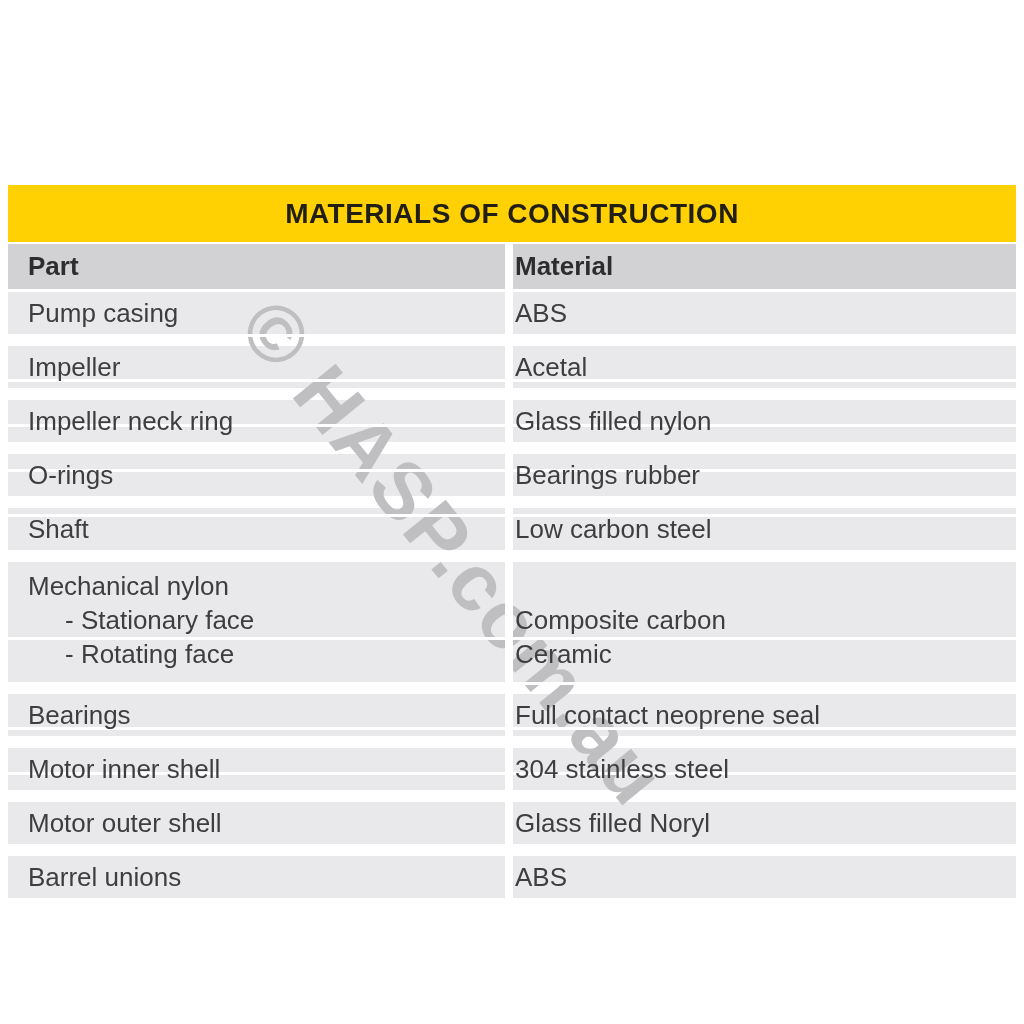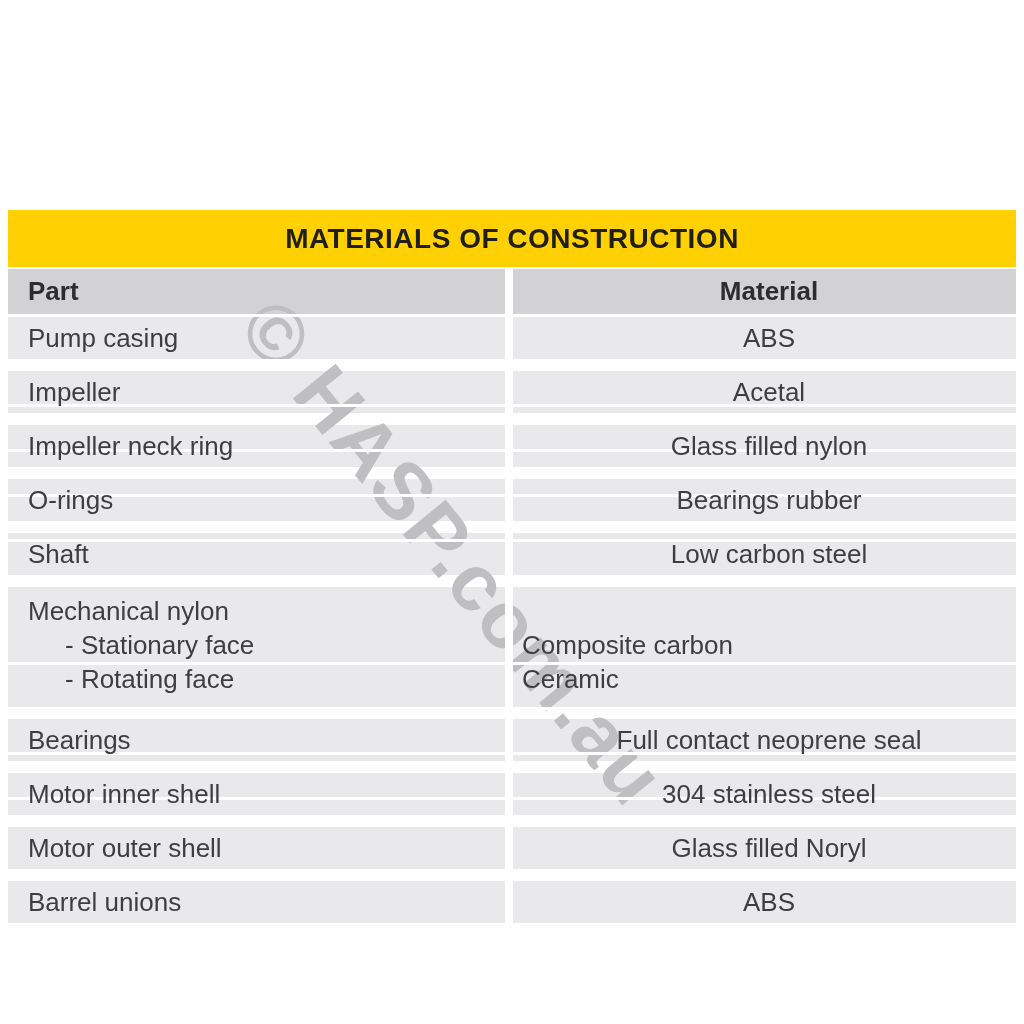--- a/index.html
+++ b/index.html
@@ -1,36 +1,36 @@
 <!DOCTYPE html>
 <html><head>
 <meta charset="utf-8">
 <style>
   html,body{margin:0;padding:0;background:#ffffff;}
   .sheet{
     position:relative;width:1024px;height:1024px;background:#ffffff;overflow:hidden;
     font-family:"Liberation Sans", sans-serif;
   }
-  .table-wrap{position:absolute;left:8px;top:210px;width:1008px;}
+  .table-wrap{position:absolute;left:8px;top:185px;width:1008px;}
   .title-bar{
     height:57px;background:#FFD103;margin-bottom:2px;
     display:flex;align-items:center;justify-content:center;
   }
   .title-bar span{
     font-size:28px;font-weight:bold;color:#211f14;letter-spacing:0.5px;
   }
   .header-row{display:flex;height:45px;margin-bottom:3px;}
   .header-row .c1,.header-row .c2{background:#d2d2d4;}
   .header-row span{font-weight:bold;color:#2d2d2f;}
   .row{display:flex;height:42px;margin-bottom:12px;}
   .row.tall{height:120px;}
   .c1,.c2{background:#e9e9eb;box-sizing:border-box;display:flex;align-items:center;}
   .c1{width:497px;padding-left:20px;}
   .cgap{width:8px;background:transparent;}
-  .c2{flex:1;padding-left:9px;justify-content:center;}
+  .c2{flex:1;padding-left:2px;}
   .tall .c1,.tall .c2{display:block;padding-top:7px;}
   .line{display:block;line-height:34px;min-height:34px;}
   .line.sub{padding-left:37px;}
   .cell-text,.line{position:relative;z-index:4;font-size:26px;color:#3e3e40;}
   .header-row .cell-text{font-size:26px;}
   
   .watermark{
     position:absolute;left:288px;top:286px;z-index:1;
     transform:rotate(51deg);transform-origin:0 0;
     font-size:80px;font-weight:bold;letter-spacing:2px;

